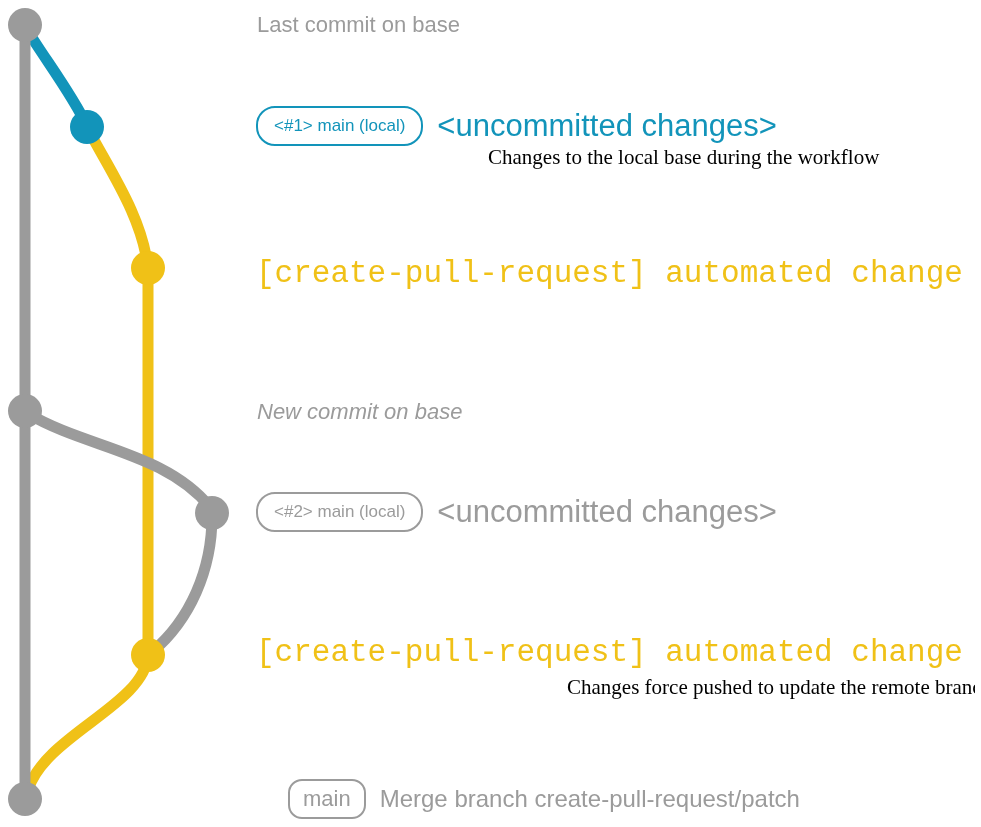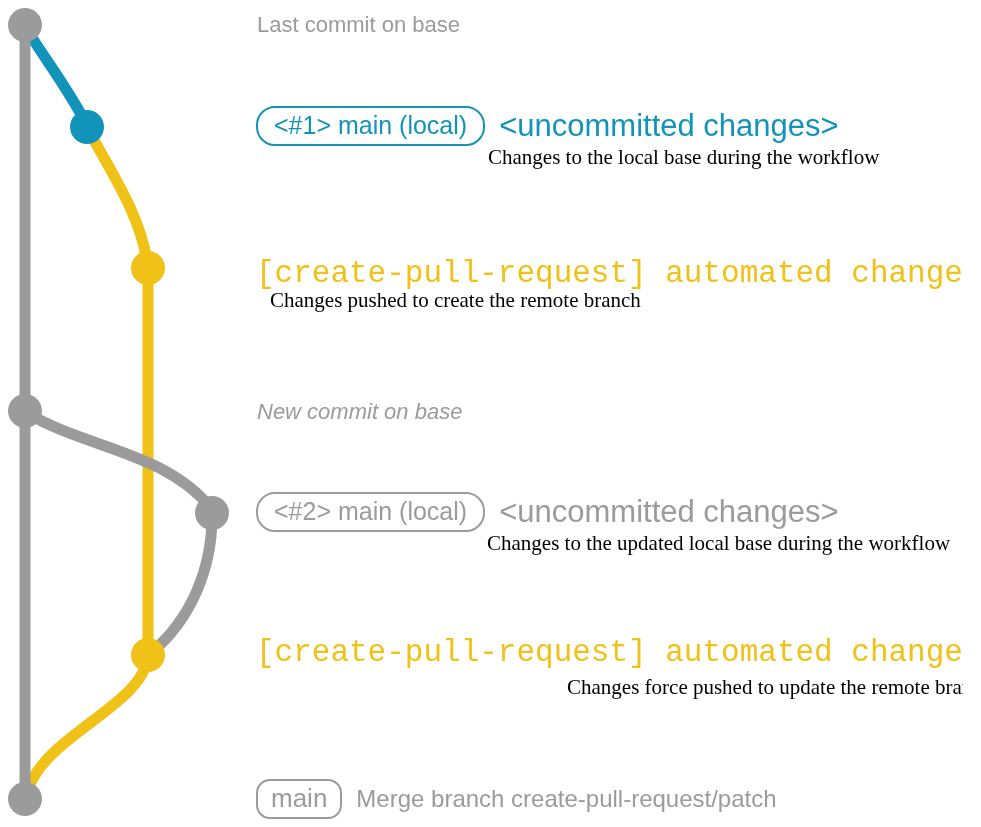--- a/index.html
+++ b/index.html
@@ -3,45 +3,46 @@
 <meta charset="utf-8">
 <style>
   html, body { margin: 0; padding: 0; background: #ffffff; }
   #stage {
     position: relative;
     width: 963px;
     height: 827px;
     background: var(--bg, #ffffff);
     font-family: "Liberation Sans", sans-serif;
     overflow: hidden;
+    padding-left: 12px;
   }
   
   #graph-svg { position: absolute; left: 0; top: 0; }
   .branch { fill: none; stroke-width: 11; stroke-linecap: round; }
   .stroke-gray   { stroke: var(--gray); }
   .stroke-blue   { stroke: var(--blue); }
   .stroke-yellow { stroke: var(--yellow); }
   .dot-gray   { fill: var(--gray); }
   .dot-blue   { fill: var(--blue); }
   .dot-yellow { fill: var(--yellow); }
   
   .row { position: absolute; display: flex; align-items: center; gap: 14px; white-space: nowrap; }
   .plain-label { font-size: 22px; color: var(--gray); }
   .badge {
     display: inline-block;
     border: 2px solid;
     border-radius: 19px;
     padding: 5px 16px 6px 16px;
-    font-size: 25px;
+    font-size: 17px;
     line-height: 25px;
   }
   .badge-blue   { color: var(--blue);   border-color: var(--blue); }
   .badge-gray   { color: var(--gray);   border-color: var(--gray); }
   .badge-yellow { color: var(--yellow); border-color: var(--yellow); }
-  .badge-small  { border-radius: 14px; font-size: 26px; padding: 5px 13px 6px 13px; }
+  .badge-small  { border-radius: 14px; font-size: 22px; padding: 5px 13px 6px 13px; margin-left: 32px; }
   .heading { font-size: 31px; }
   .heading-blue   { color: var(--blue); }
   .heading-gray   { color: var(--gray); }
   .heading-yellow { color: var(--yellow); font-family: Liberation Mono, monospace; }
   .heading-sm { font-size: 24px; }
   .desc {
     position: absolute;
     font-family: "Liberation Serif", serif;
     font-size: 21px;
     color: var(--ink, #000000);
@@ -80,31 +81,29 @@
 
   <div class="row" style="left:256px; top:106px;">
     <span class="badge badge-blue">&lt;#1&gt; main (local)</span>
     <span class="heading heading-blue">&lt;uncommitted changes&gt;</span>
   </div>
   <div class="desc" style="left:488px; top:145px;">Changes to the local base during the workflow</div>
 
   <div class="row" style="left:256px; top:256px;">
     <span class="heading heading-yellow">[create-pull-request] automated change</span>
   </div>
-  <div class="desc" style="left:270px; top:288px;">Changes pushed to create the remote branch</div>
 
   <div class="row" style="left:257px; top:399px;font-style:italic;">
     <span class="plain-label">New commit on base</span>
   </div>
 
   <div class="row" style="left:256px; top:492px;justify-content:flex-end;">
     <span class="badge badge-gray">&lt;#2&gt; main (local)</span>
     <span class="heading heading-gray">&lt;uncommitted changes&gt;</span>
   </div>
-  <div class="desc" style="left:487px; top:531px;">Changes to the updated local base during the workflow</div>
 
   <div class="row" style="left:256px; top:635px;">
     <span class="heading heading-yellow">[create-pull-request] automated change</span>
   </div>
   <div class="desc" style="left:567px; top:675px;">Changes force pushed to update the remote branch</div>
 
   <div class="row" style="left:256px; top:779px;">
     <span class="badge badge-gray badge-small">main</span>
     <span class="heading heading-gray heading-sm">Merge branch create-pull-request/patch</span>
   </div>

